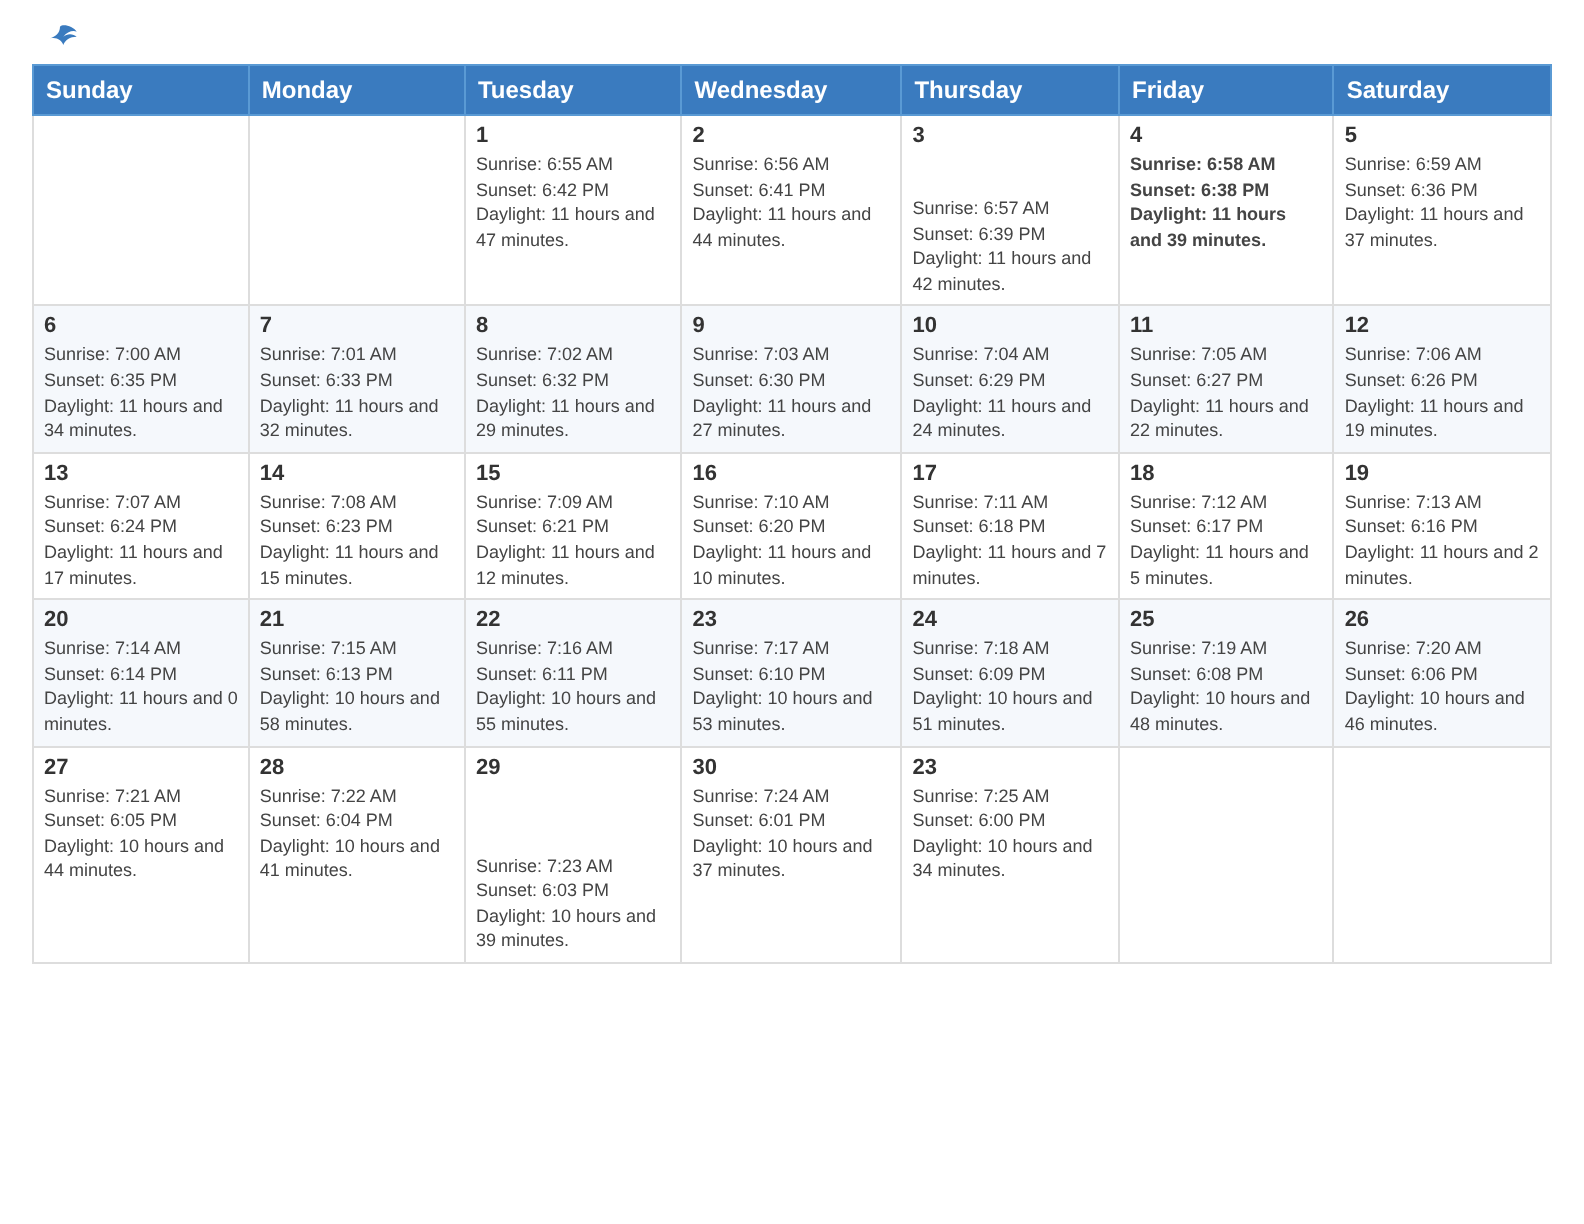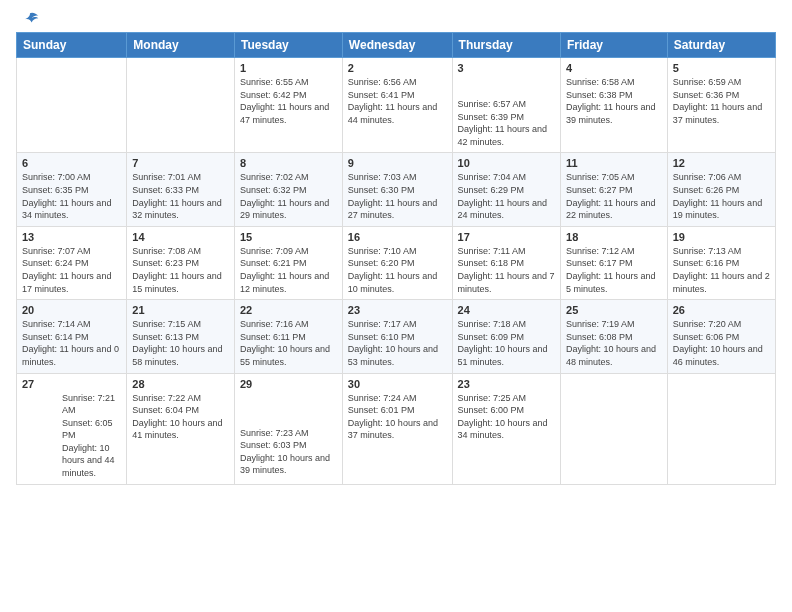--- a/index.html
+++ b/index.html
@@ -154,21 +154,21 @@
 Daylight: 11 hours and 44 minutes.</div>
           </td>
           <td>
             <span class="day-number">3</span>
             <div class="day-detail" style="white-space: pre-line; margin-top: 24px;">Sunrise: 6:57 AM
 Sunset: 6:39 PM
 Daylight: 11 hours and 42 minutes.</div>
           </td>
           <td>
             <span class="day-number">4</span>
-            <div class="day-detail" style="white-space: pre-line;">Sunrise: 6:58 AM
+            <div class="day-detail" style="white-space: pre-line; font-weight: bold;">Sunrise: 6:58 AM
 Sunset: 6:38 PM
 Daylight: 11 hours and 39 minutes.</div>
           </td>
           <td>
             <span class="day-number">5</span>
             <div class="day-detail" style="white-space: pre-line;">Sunrise: 6:59 AM
 Sunset: 6:36 PM
 Daylight: 11 hours and 37 minutes.</div>
           </td>
         </tr>
@@ -300,21 +300,21 @@
           <td>
             <span class="day-number">26</span>
             <div class="day-detail" style="white-space: pre-line;">Sunrise: 7:20 AM
 Sunset: 6:06 PM
 Daylight: 10 hours and 46 minutes.</div>
           </td>
         </tr>
         <tr>
           <td>
             <span class="day-number">27</span>
-            <div class="day-detail" style="white-space: pre-line; margin-left: 40px;">Sunrise: 7:21 AM
+            <div class="day-detail" style="white-space: pre-line;">Sunrise: 7:21 AM
 Sunset: 6:05 PM
 Daylight: 10 hours and 44 minutes.</div>
           </td>
           <td>
             <span class="day-number">28</span>
             <div class="day-detail" style="white-space: pre-line;">Sunrise: 7:22 AM
 Sunset: 6:04 PM
 Daylight: 10 hours and 41 minutes.</div>
           </td>
           <td>

